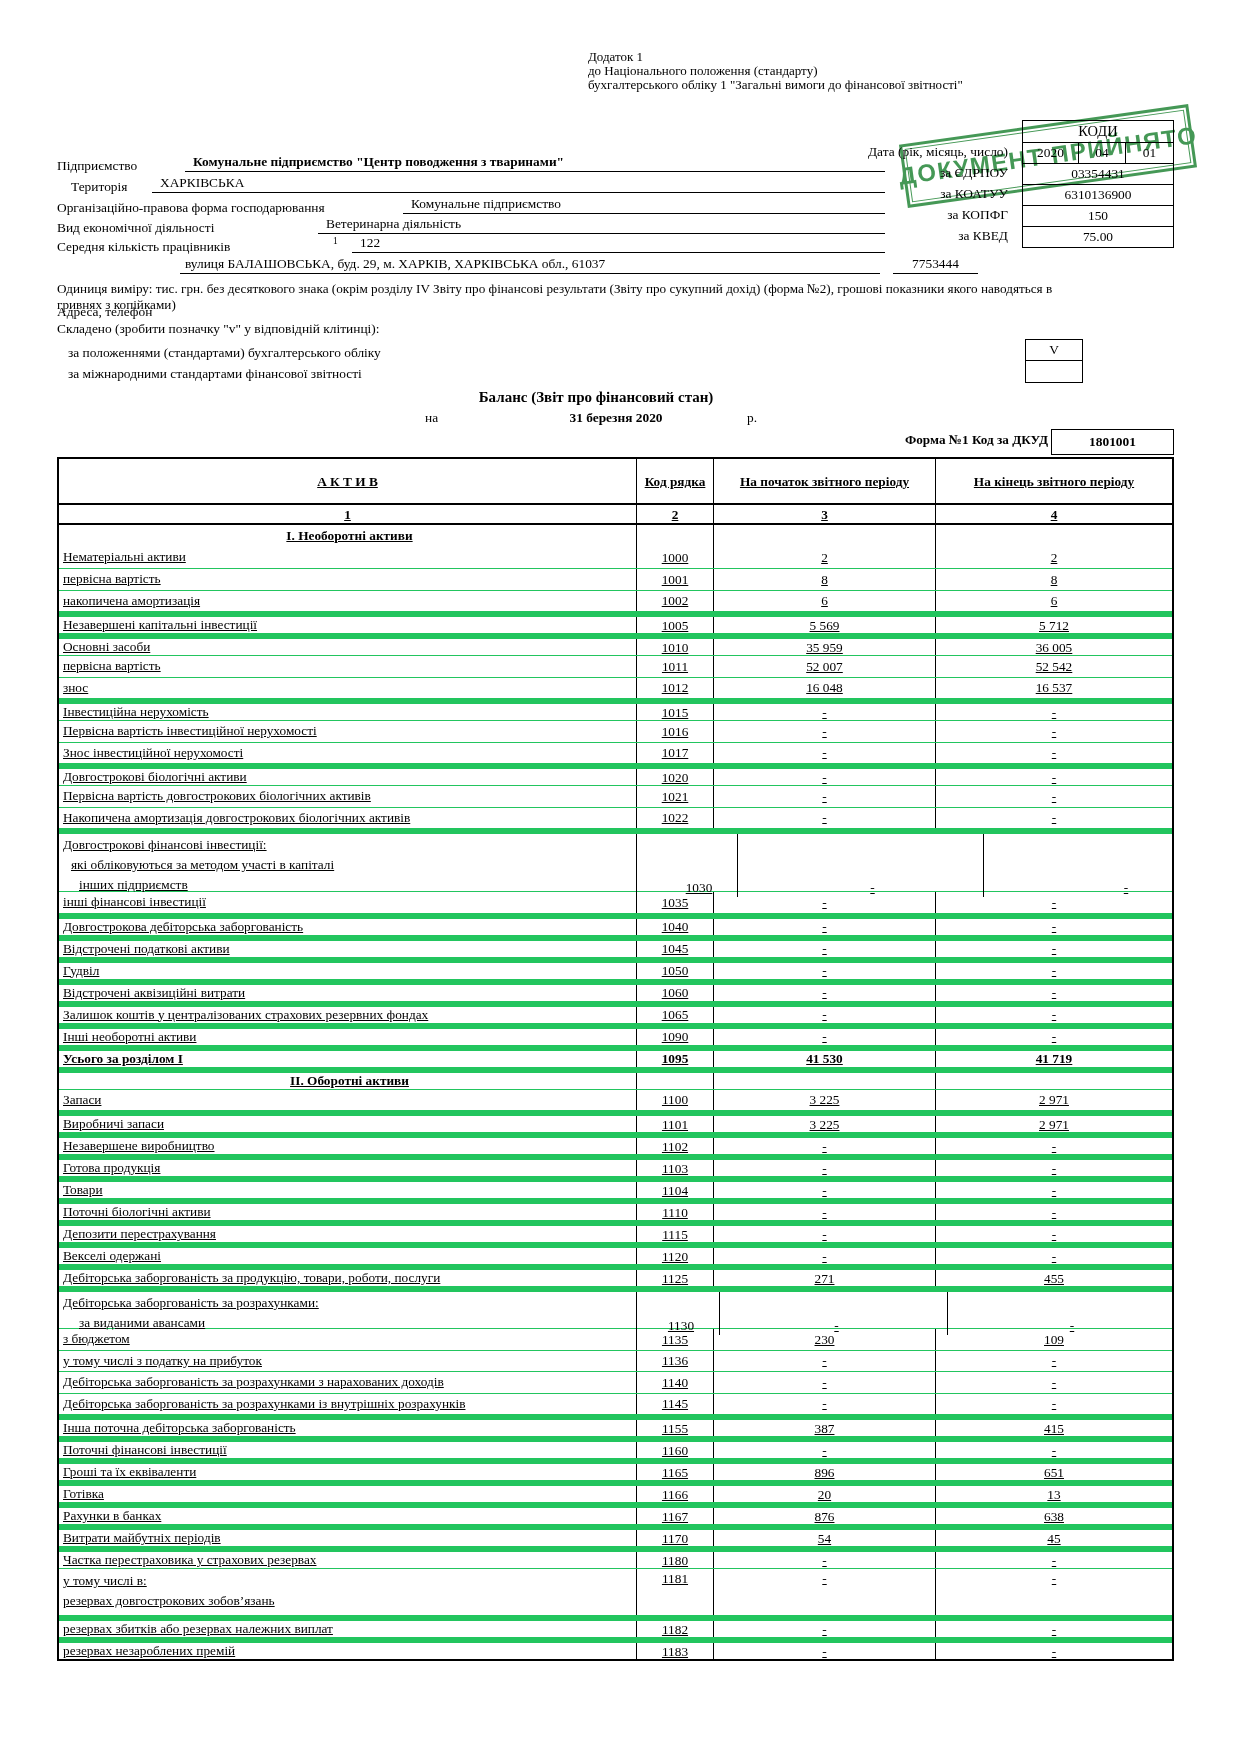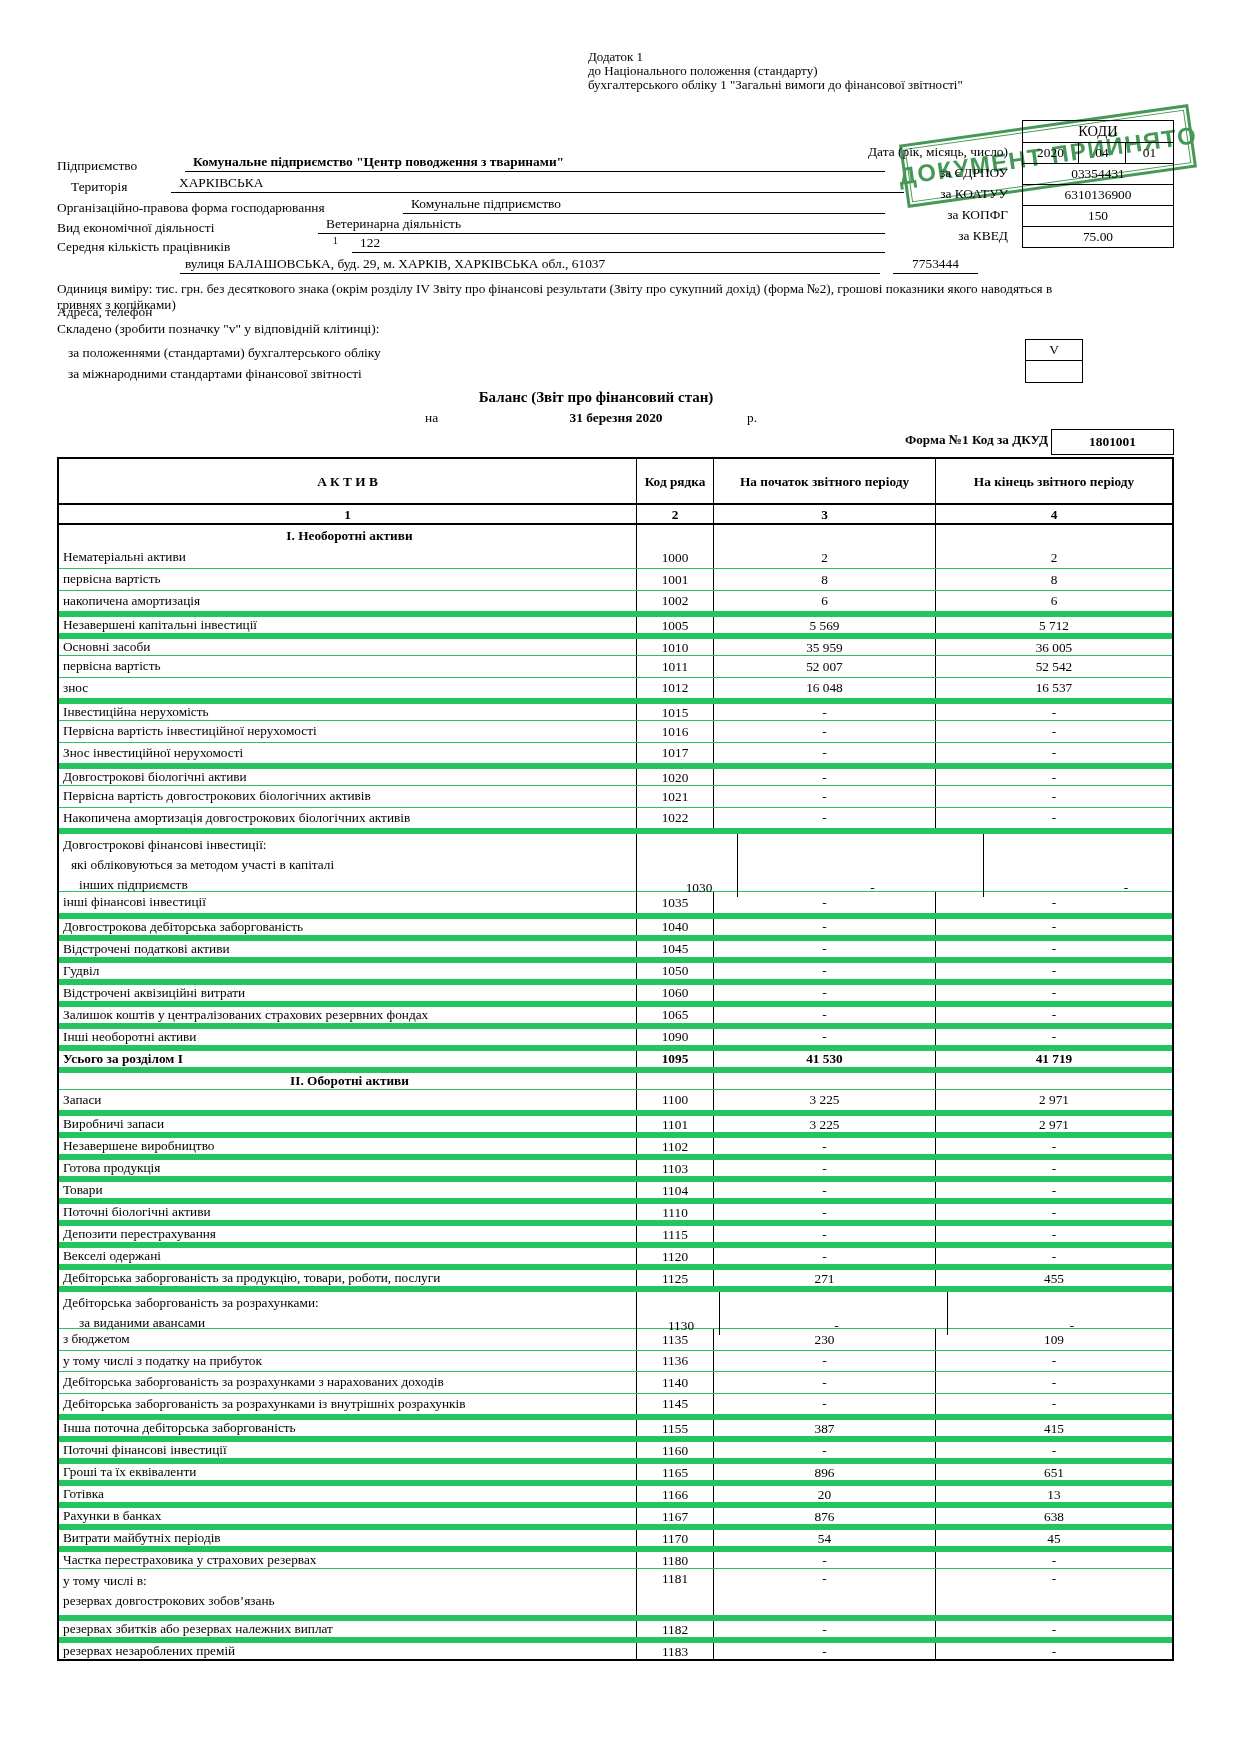--- a/index.html
+++ b/index.html
@@ -34,21 +34,21 @@
 
   
   .stamp{position:absolute;left:902px;top:124px;width:292px;height:64px;transform:rotate(-8deg);
          border:3px solid #2b8a3e;box-sizing:border-box;display:flex;align-items:center;justify-content:center;
          color:#2b8a3e;opacity:.88;z-index:5;mix-blend-mode:multiply;}
   .stamp .inner{position:absolute;inset:2px;border:1.5px solid #2b8a3e;}
   .stamp .txt{font-family:"Liberation Sans",sans-serif;font-weight:bold;font-size:24px;letter-spacing:1.5px;white-space:nowrap;}
 
   
   .tbl{position:absolute;left:57px;top:457px;width:1117px;border:2px solid #000;box-sizing:border-box;font-size:13.3px;}
-  .trow,.thead,.tnums{display:grid;grid-template-columns:578px 77px 222px 236px;box-sizing:border-box;}
+  .trow,.thead,.tnums{display:grid;grid-template-columns:578px 77px 222px 236px;box-sizing:border-box;text-decoration:underline;}
   .thead{height:46px;border-bottom:2px solid #000;font-weight:bold;}
   .tnums{height:20px;border-bottom:2px solid #000;font-weight:bold;}
   .c{border-right:1.5px solid #000;box-sizing:border-box;display:flex;align-items:center;min-width:0;}
   .c:last-child{border-right:none;}
   .c.mid{justify-content:center;text-align:center;line-height:15px;}
   .c.lab{padding-left:4px;}
   .trow{border-top:6px solid #22c55e;min-height:21.5px;}
   .trow.bt0{border-top:none;}
   .trow.bt1{border-top-width:1px;}
   .trow.total{font-weight:bold;}
@@ -91,21 +91,21 @@
 
   <div class="stamp">
     <span class="inner"></span>
     <span class="txt">ДОКУМЕНТ ПРИЙНЯТО</span>
   </div>
 
   <div class="abs" style="left:57px;top:158px;">Підприємство</div>
   <div class="uline b" style="left:185px;top:154px;width:700px;">Комунальне підприємство "Центр поводження з тваринами"</div>
 
   <div class="abs" style="left:57px;top:179px;margin-left:14px;">Територія</div>
-  <div class="uline" style="left:152px;top:175px;width:733px;margin-left:19px;">ХАРКІВСЬКА</div>
+  <div class="uline" style="left:152px;top:175px;width:733px;">ХАРКІВСЬКА</div>
 
   <div class="abs" style="left:57px;top:200px;">Організаційно-правова форма господарювання</div>
   <div class="uline" style="left:403px;top:196px;width:482px;">Комунальне підприємство</div>
 
   <div class="abs" style="left:57px;top:220px;">Вид економічної діяльності</div>
   <div class="uline" style="left:318px;top:216px;width:567px;">Ветеринарна діяльність</div>
 
   <div class="abs" style="left:57px;top:239px;">
     <span>Середня кількість працівників</span>
   </div>

